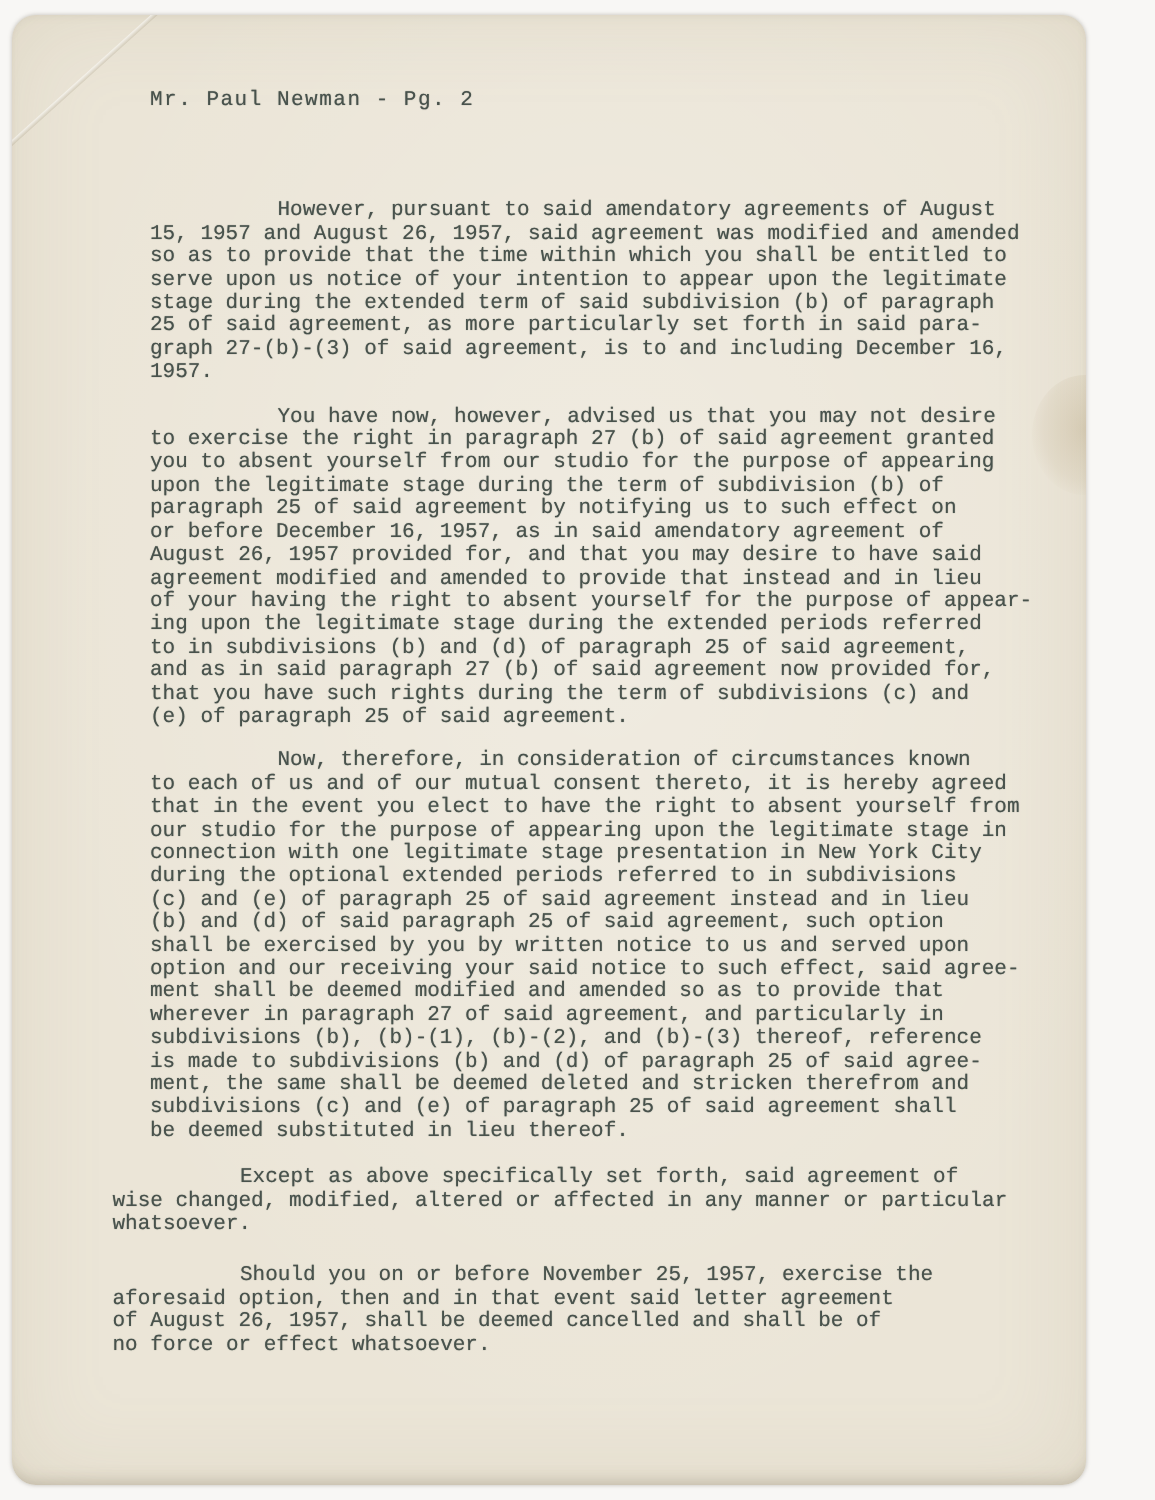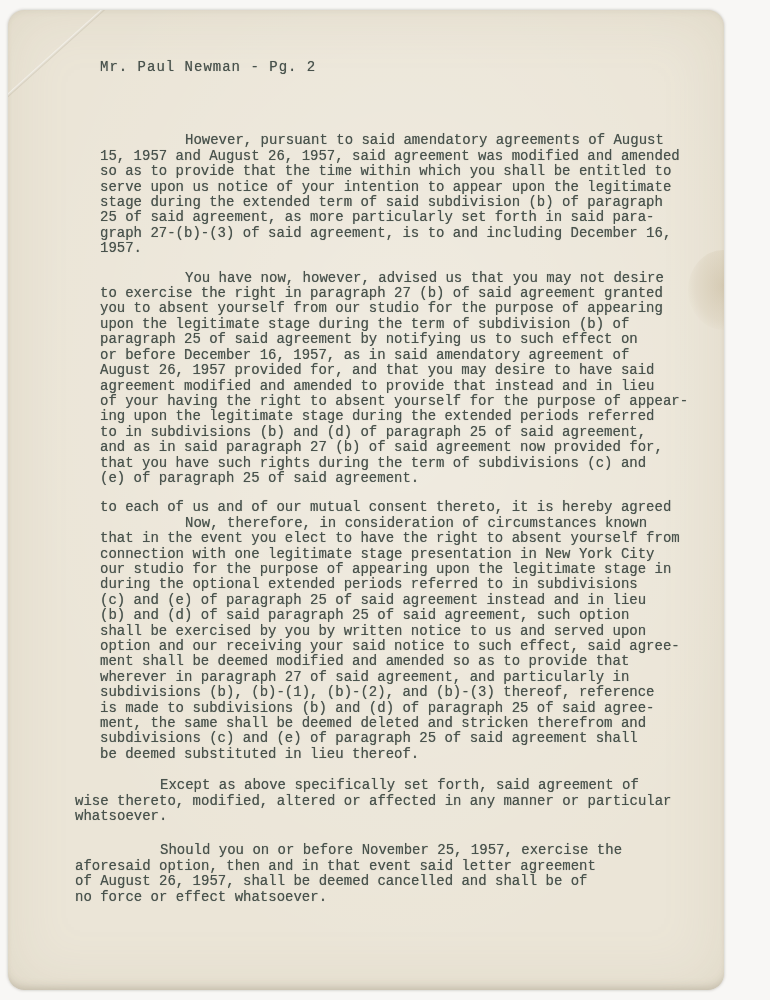--- a/index.html
+++ b/index.html
@@ -106,41 +106,41 @@
           <span class="line">August 26, 1957 provided for, and that you may desire to have said</span>
           <span class="line">agreement modified and amended to provide that instead and in lieu</span>
           <span class="line">of your having the right to absent yourself for the purpose of appear-</span>
           <span class="line">ing upon the legitimate stage during the extended periods referred</span>
           <span class="line">to in subdivisions (b) and (d) of paragraph 25 of said agreement,</span>
           <span class="line">and as in said paragraph 27 (b) of said agreement now provided for,</span>
           <span class="line">that you have such rights during the term of subdivisions (c) and</span>
           <span class="line">(e) of paragraph 25 of said agreement.</span>
         </p>
         <p class="para">
+          <span class="line first">Now, therefore, in consideration of circumstances known</span>
           <span class="line">to each of us and of our mutual consent thereto, it is hereby agreed</span>
-          <span class="line first">Now, therefore, in consideration of circumstances known</span>
           <span class="line">that in the event you elect to have the right to absent yourself from</span>
+          <span class="line">our studio for the purpose of appearing upon the legitimate stage in</span>
           <span class="line">connection with one legitimate stage presentation in New York City</span>
-          <span class="line">our studio for the purpose of appearing upon the legitimate stage in</span>
           <span class="line">during the optional extended periods referred to in subdivisions</span>
           <span class="line">(c) and (e) of paragraph 25 of said agreement instead and in lieu</span>
           <span class="line">(b) and (d) of said paragraph 25 of said agreement, such option</span>
           <span class="line">shall be exercised by you by written notice to us and served upon</span>
           <span class="line">option and our receiving your said notice to such effect, said agree-</span>
           <span class="line">ment shall be deemed modified and amended so as to provide that</span>
           <span class="line">wherever in paragraph 27 of said agreement, and particularly in</span>
           <span class="line">subdivisions (b), (b)-(1), (b)-(2), and (b)-(3) thereof, reference</span>
           <span class="line">is made to subdivisions (b) and (d) of paragraph 25 of said agree-</span>
           <span class="line">ment, the same shall be deemed deleted and stricken therefrom and</span>
           <span class="line">subdivisions (c) and (e) of paragraph 25 of said agreement shall</span>
           <span class="line">be deemed substituted in lieu thereof.</span>
         </p>
         <p class="para narrow">
           <span class="line first">Except as above specifically set forth, said agreement of</span>
-          <span class="line">wise thereto, modified, altered or affected in any manner or particular</span>
+          <span class="line">wise changed, modified, altered or affected in any manner or particular</span>
           <span class="line">whatsoever.</span>
         </p>
         <p class="para narrow">
           <span class="line first">Should you on or before November 25, 1957, exercise the</span>
           <span class="line">aforesaid option, then and in that event said letter agreement</span>
           <span class="line">of August 26, 1957, shall be deemed cancelled and shall be of</span>
           <span class="line">no force or effect whatsoever.</span>
         </p>
       </div>
   </div>

